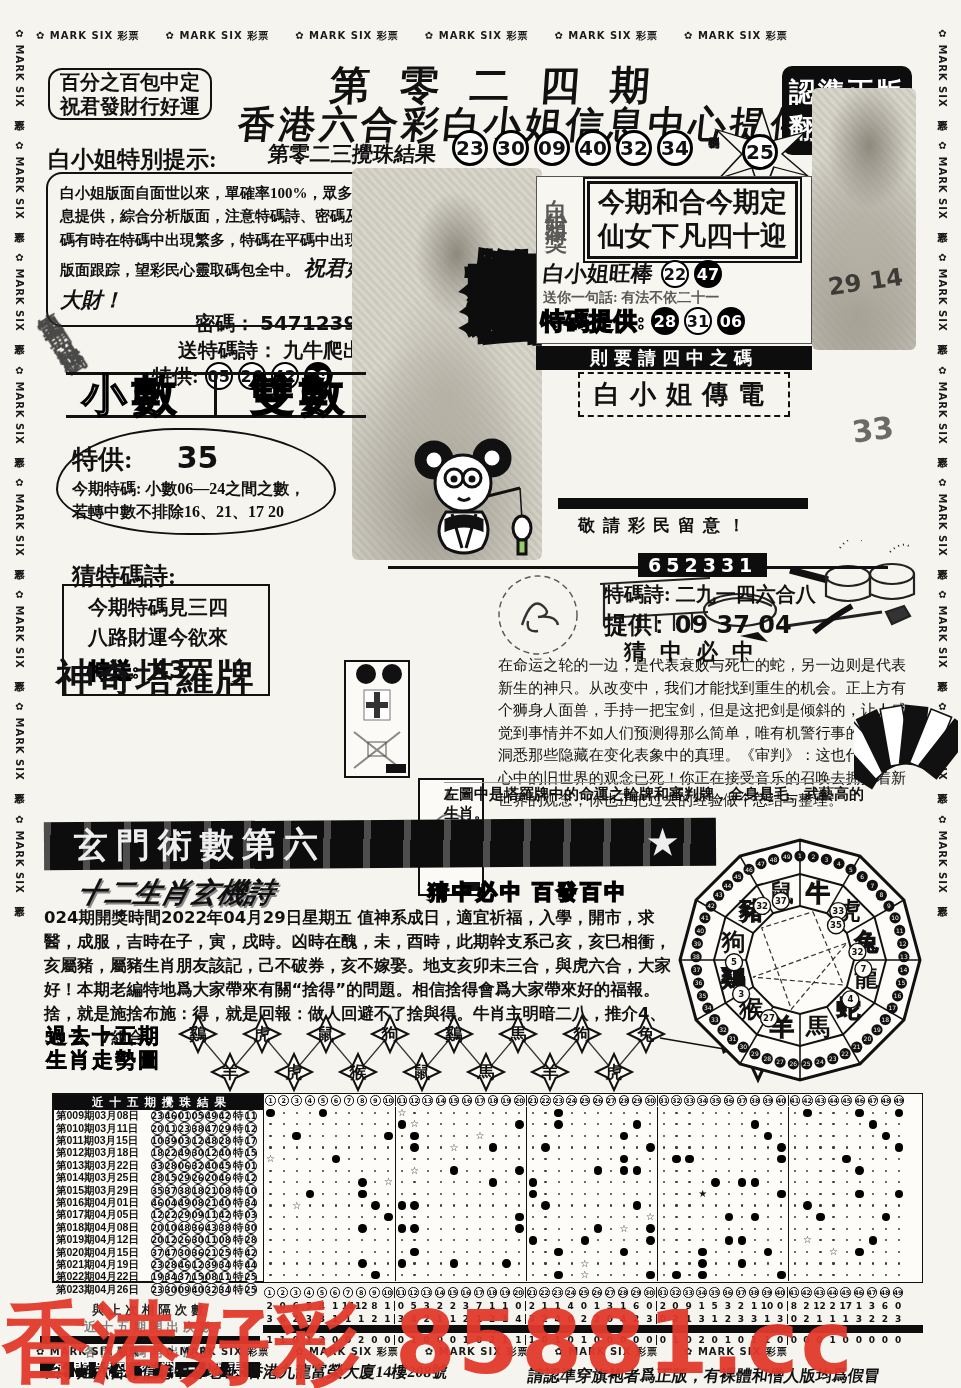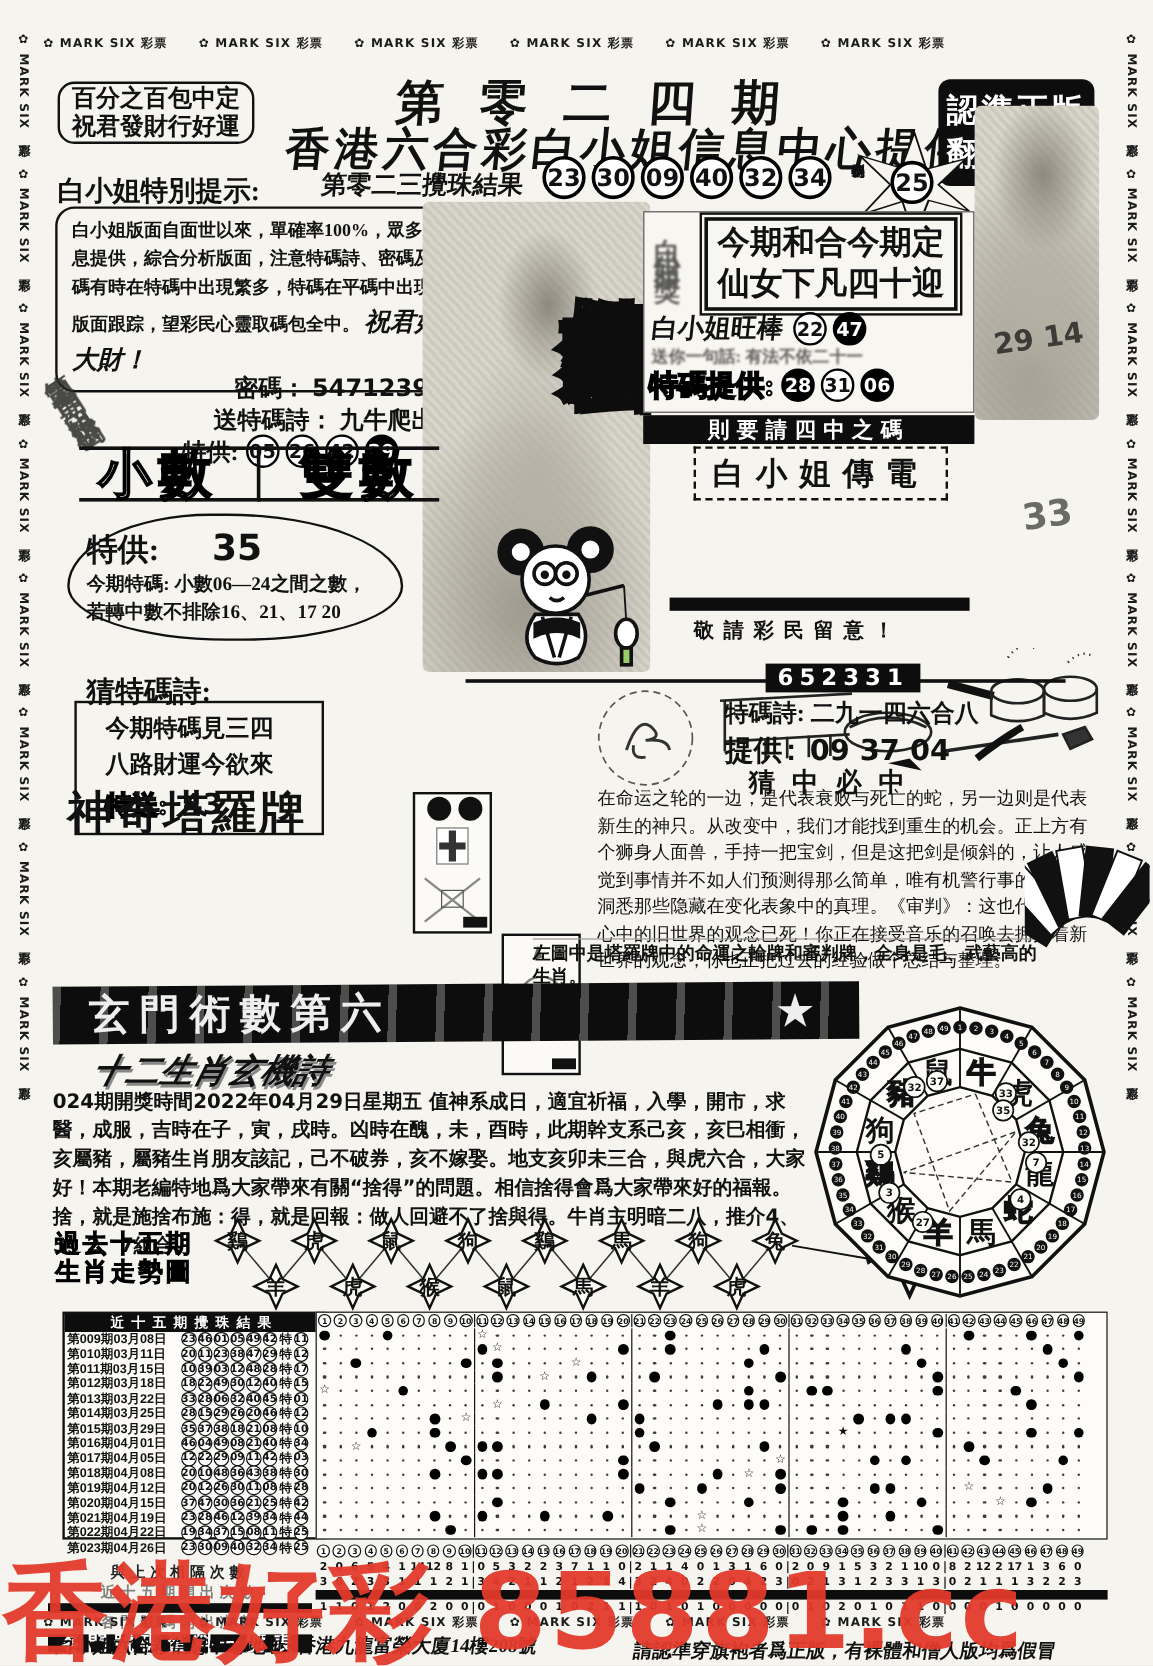--- a/index.html
+++ b/index.html
@@ -385,20 +385,21 @@
         <rect x="-10" y="-92" width="22" height="58" fill="#111" transform="rotate(38)"></rect>
       </g>
     </g>
   </svg>
 
   <div class="abs banner" style="left:44px;top:820px;width:672px;height:48px;" data-name="xuanmen-banner">
     <span data-name="xuanmen-banner-text">玄門術數第六</span>
     <span data-name="banner-star">★</span>
   </div>
   <div class="abs sub-title" style="left:78px;top:874px;" data-name="zodiac-poem-subtitle">十二生肖玄機詩</div>
+  <div class="abs outline-txt" style="left:428px;top:878px;font-size:21px;letter-spacing:3px;" data-name="xuanmen-slogan">猜中必中 百發百中</div>
   <div class="abs x-par" style="left:44px;top:906px;width:642px;" data-name="xuanmen-paragraph">024期開獎時間2022年04月29日星期五 值神系成日，適宜祈福，入學，開市，求醫，成服，吉時在子，寅，戌時。凶時在醜，未，酉時，此期幹支系己亥，亥巳相衝，亥屬豬，屬豬生肖朋友該記，己不破券，亥不嫁娶。地支亥卯未三合，與虎六合，大家好！本期老編特地爲大家帶來有關“捨得”的問題。相信捨得會爲大家帶來好的福報。捨，就是施捨布施：得，就是回報：做人回避不了捨與得。牛肖主明暗二八，推介4、5、2、7組合。</div>
 
   <div class="abs trend-label" style="left:46px;top:1024px;" data-name="trend-label">
     <div data-name="trend-label-line1">過去十五期</div>
     <div data-name="trend-label-line2">生肖走勢圖</div>
   </div>
   <div class="abs" style="left:174px;top:1012px;" data-name="trend-chart" id="trend-holder"><svg width="625" height="84" viewBox="0 0 625 84" data-name="trend-svg">
         <polyline points="24,22 56,60 88,22 120,60 152,22 184,60 216,22 248,60 280,22 312,60 344,22 376,60 408,22 440,60 472,22" fill="none" stroke="#333" stroke-width="1.3"></polyline>
         <line x1="486" y1="26" x2="556" y2="38" stroke="#111" stroke-width="1.6"></line>
         <path d="M556 38 l-9 -3 l2 7 z" fill="#111"></path>

